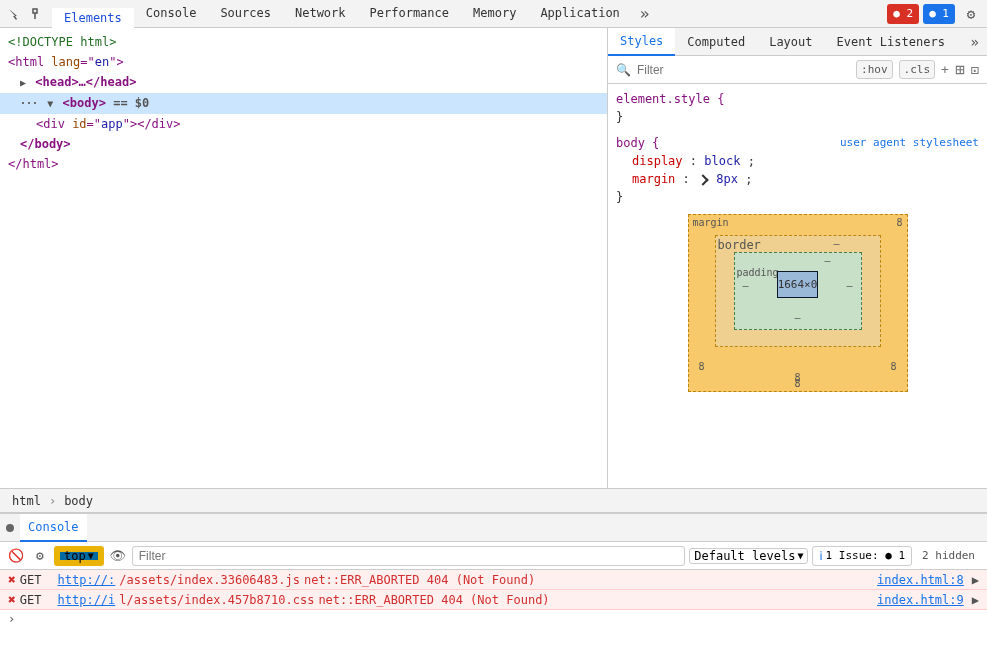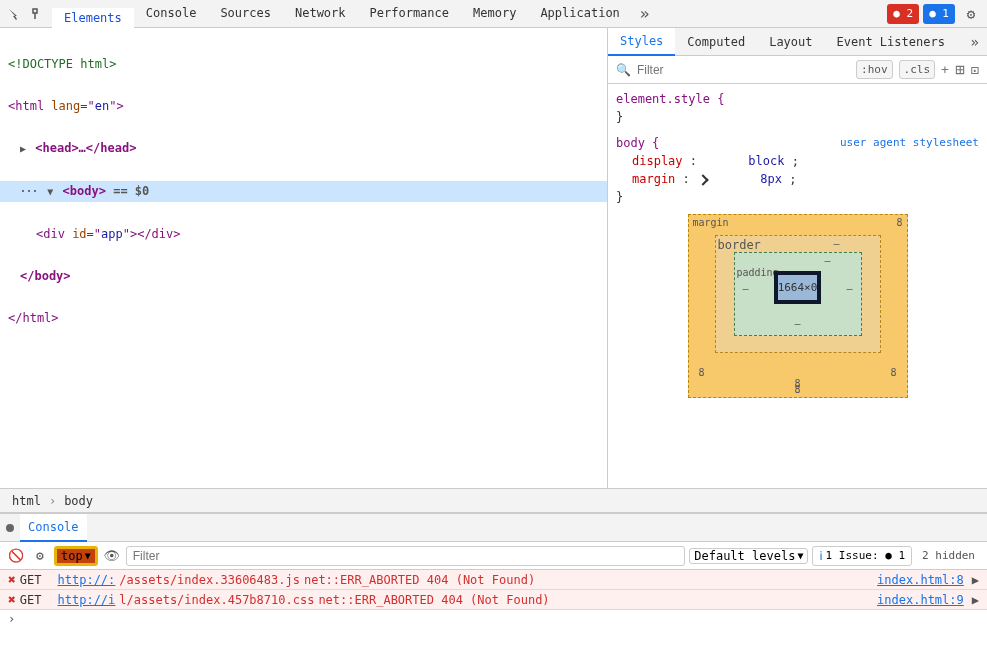--- a/index.html
+++ b/index.html
@@ -68,21 +68,20 @@
       overflow: auto;
       background: #fff;
       padding: 4px 0;
     }
     .dom-line {
       padding: 1px 8px;
       white-space: nowrap;
       font-size: 12px;
       line-height: 18px;
       color: #333;
-      margin-top: 22px;
     }
     .dom-line.selected {
       background: #cce5ff;
     }
     .dom-line .tag { color: #881280; }
     .dom-line .attr-name { color: #994500; }
     .dom-line .attr-value { color: #1a1aa6; }
     .dom-line .comment { color: #236e25; }
     .dom-line .eq { color: #555; }
     .dom-line .dollar { color: #555; }
@@ -153,21 +152,21 @@
     
     #styles-content {
       padding: 6px 8px;
       flex: 1;
       overflow: auto;
     }
     .style-block { margin-bottom: 8px; font-size: 12px; line-height: 18px; }
     .style-selector { color: #881280; }
     .style-brace { color: #333; }
     .style-prop { color: #c80000; padding-left: 16px; }
-    .style-value { color: #1a1aa6; margin-left: 44px; }
+    .style-value { color: #1a1aa6; }
     .style-source { float: right; color: #1a73e8; font-size: 11px; }
     .style-colon { color: #333; }
     .style-arrow-inline {
       display: inline-block;
       width: 8px;
       height: 8px;
       border-right: 2px solid #333;
       border-bottom: 2px solid #333;
       transform: rotate(-45deg);
       margin: 0 2px;
@@ -206,21 +205,21 @@
       background: #c8dfc8;
       border: 1px dashed #4a7c4a;
       padding: 4px;
       position: relative;
       margin: 12px 14px;
     }
     .box-padding-title { font-size: 10px; color: #555; position: absolute; top: 14px; left: 2px; }
     .box-padding-dash { font-size: 10px; color: #555; position: absolute; top: 2px; right: 30px; }
     .box-content {
       background: #9ab8d8;
-      border: 4px solid #0f172a;
+      border: 1px solid #0f172a;
       padding: 6px 0;
       text-align: center;
       margin: 10px 10px;
       font-size: 11px;
       color: #333;
     }
     .box-dash-side {
       font-size: 10px;
       color: #555;
       position: absolute;
@@ -294,28 +293,28 @@
     }
     .console-toolbar-btn {
       width: 20px; height: 20px;
       display: flex; align-items: center; justify-content: center;
       cursor: pointer; font-size: 13px; color: #555;
       border-radius: 3px;
     }
     .console-top-selector {
       display: flex;
       align-items: center;
-      border: 3px solid #eab308;
+      border: 6px solid #eab308;
       border-radius: 3px;
       padding: 0 4px;
       font-size: 12px;
       cursor: pointer;
       height: 20px;
       gap: 2px;
-      background: #c2410c;
+      background: #0369a1;
     }
     .console-filter-input {
       flex: 1;
       border: 1px solid #ccc;
       border-radius: 3px;
       padding: 0 6px;
       font-size: 12px;
       height: 20px;
       outline: none;
     }

